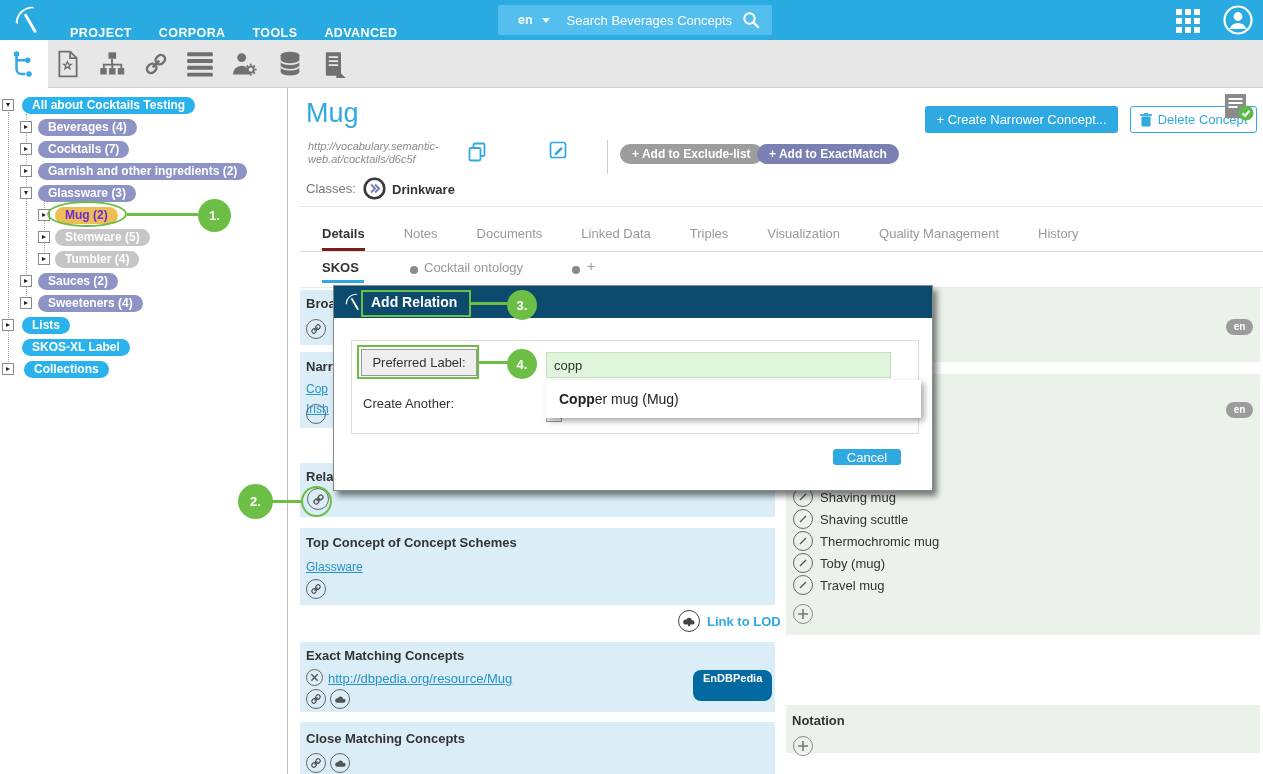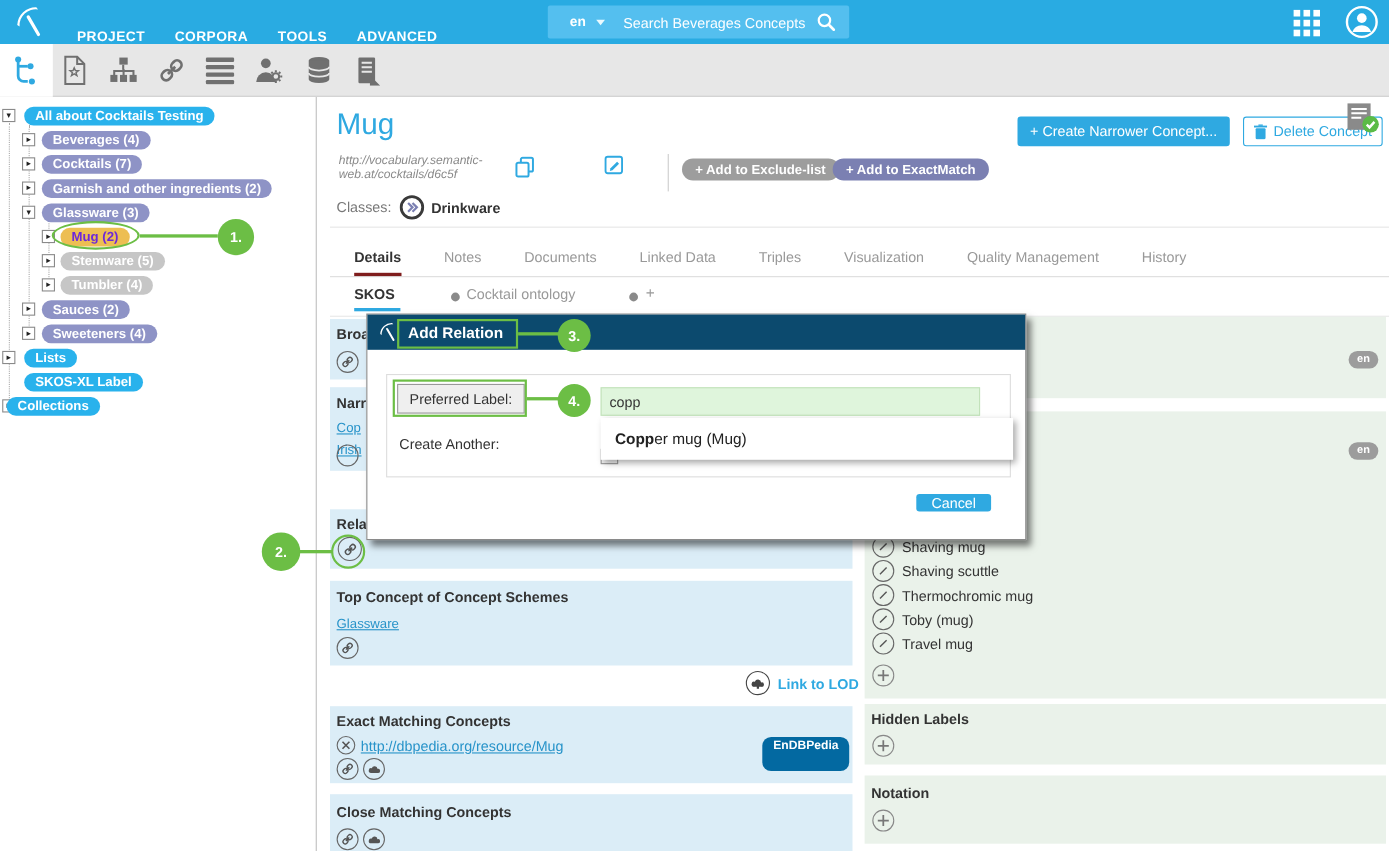--- a/index.html
+++ b/index.html
@@ -240,21 +240,21 @@
 
   <span class="exp" style="left:20px;top:297px;">▸</span>
   <span class="pill purple" style="left:38px;top:295px;">Sweeteners (4)</span>
 
   <span class="exp" style="left:2px;top:319px;">▸</span>
   <span class="pill blue" style="left:22px;top:317px;">Lists</span>
 
   <span class="pill blue" style="left:22px;top:339px;">SKOS-XL Label</span>
 
   <span class="exp" style="left:2px;top:363px;">▸</span>
-  <span class="pill blue" style="left:6px;top:361px;text-align:center;">Collections</span>
+  <span class="pill blue" style="left:24px;top:361px;text-align:center;">Collections</span>
 
   <div class="concept-title">Mug</div>
   <div class="uri">
     <div>http://vocabulary.semantic-</div>
     <div>web.at/cocktails/d6c5f</div>
   </div>
   <span class="abs" style="left:468px;top:142px;">
     <svg width="18" height="20" viewBox="0 0 18 20" fill="none" stroke="#2FA9E1" stroke-width="1.8">
         <rect x="5.5" y="1.5" width="11" height="12.5" rx="1.5"></rect>
         <rect x="1.5" y="6" width="11" height="12.5" rx="1.5" fill="#fff"></rect>
@@ -455,30 +455,22 @@
         </span>
       <span>Travel mug</span>
     </div>
     <span class="cicon abs" style="left:7px;top:230px;border-color:#888;">
         <svg width="12" height="12" viewBox="0 0 12 12" stroke="#777" stroke-width="1.6">
           <path d="M6 1 v10 M1 6 h10"></path>
         </svg>
       </span>
   </div>
 
-  <div class="sec green" style="left:786px;top:640px;width:474px;height:55px;">
-    <span class="sec-title" style="left:6px;top:6px;">Hidden Labels</span>
-    <span class="cicon abs" style="left:7px;top:28px;border-color:#888;">
-        <svg width="12" height="12" viewBox="0 0 12 12" stroke="#777" stroke-width="1.6">
-          <path d="M6 1 v10 M1 6 h10"></path>
-        </svg>
-      </span>
-  </div>
-
-  <div class="sec green" style="left:786px;top:705px;width:474px;height:62px;">
+
+  <div class="sec green" style="left:786px;top:705px;width:474px;height:48px;">
     <span class="sec-title" style="left:6px;top:8px;">Notation</span>
     <span class="cicon abs" style="left:7px;top:31px;border-color:#888;">
         <svg width="12" height="12" viewBox="0 0 12 12" stroke="#777" stroke-width="1.6">
           <path d="M6 1 v10 M1 6 h10"></path>
         </svg>
       </span>
   </div>
 
   <div class="modal">
     <div class="modal-head">

